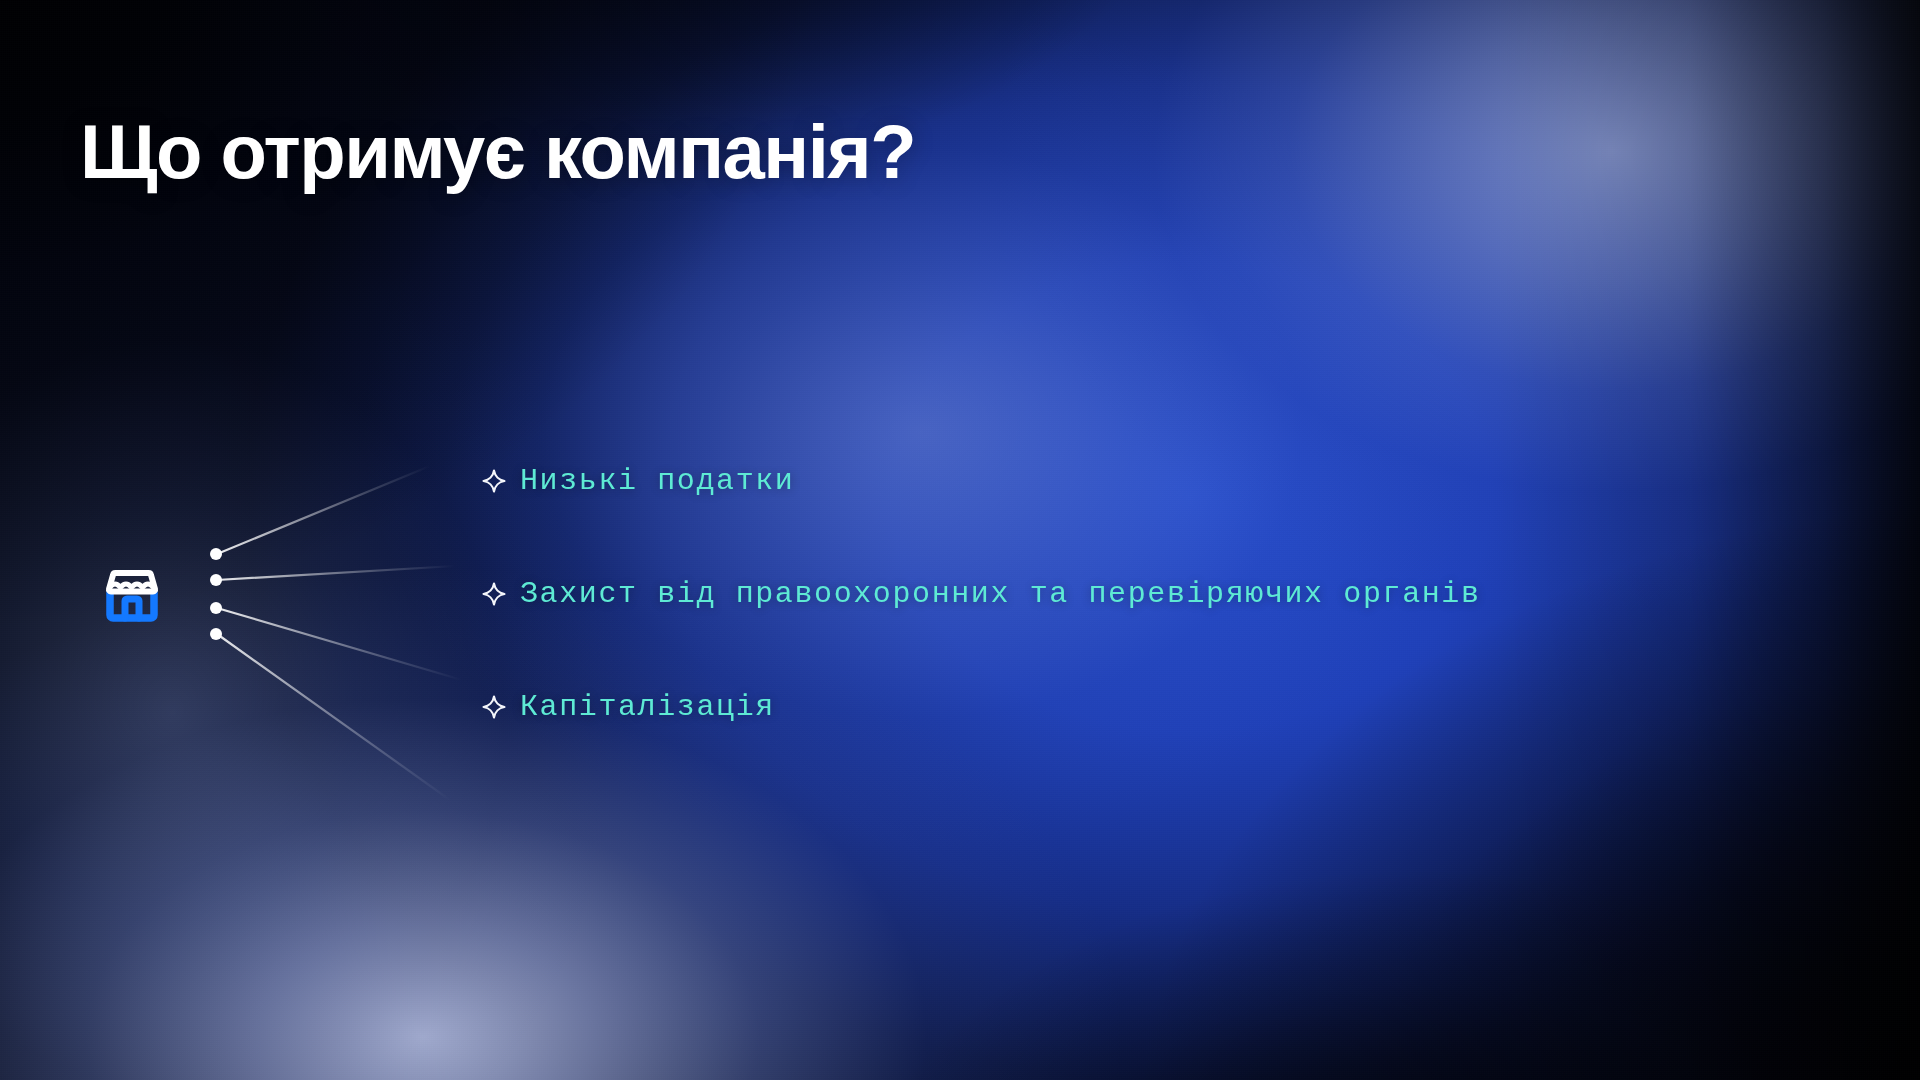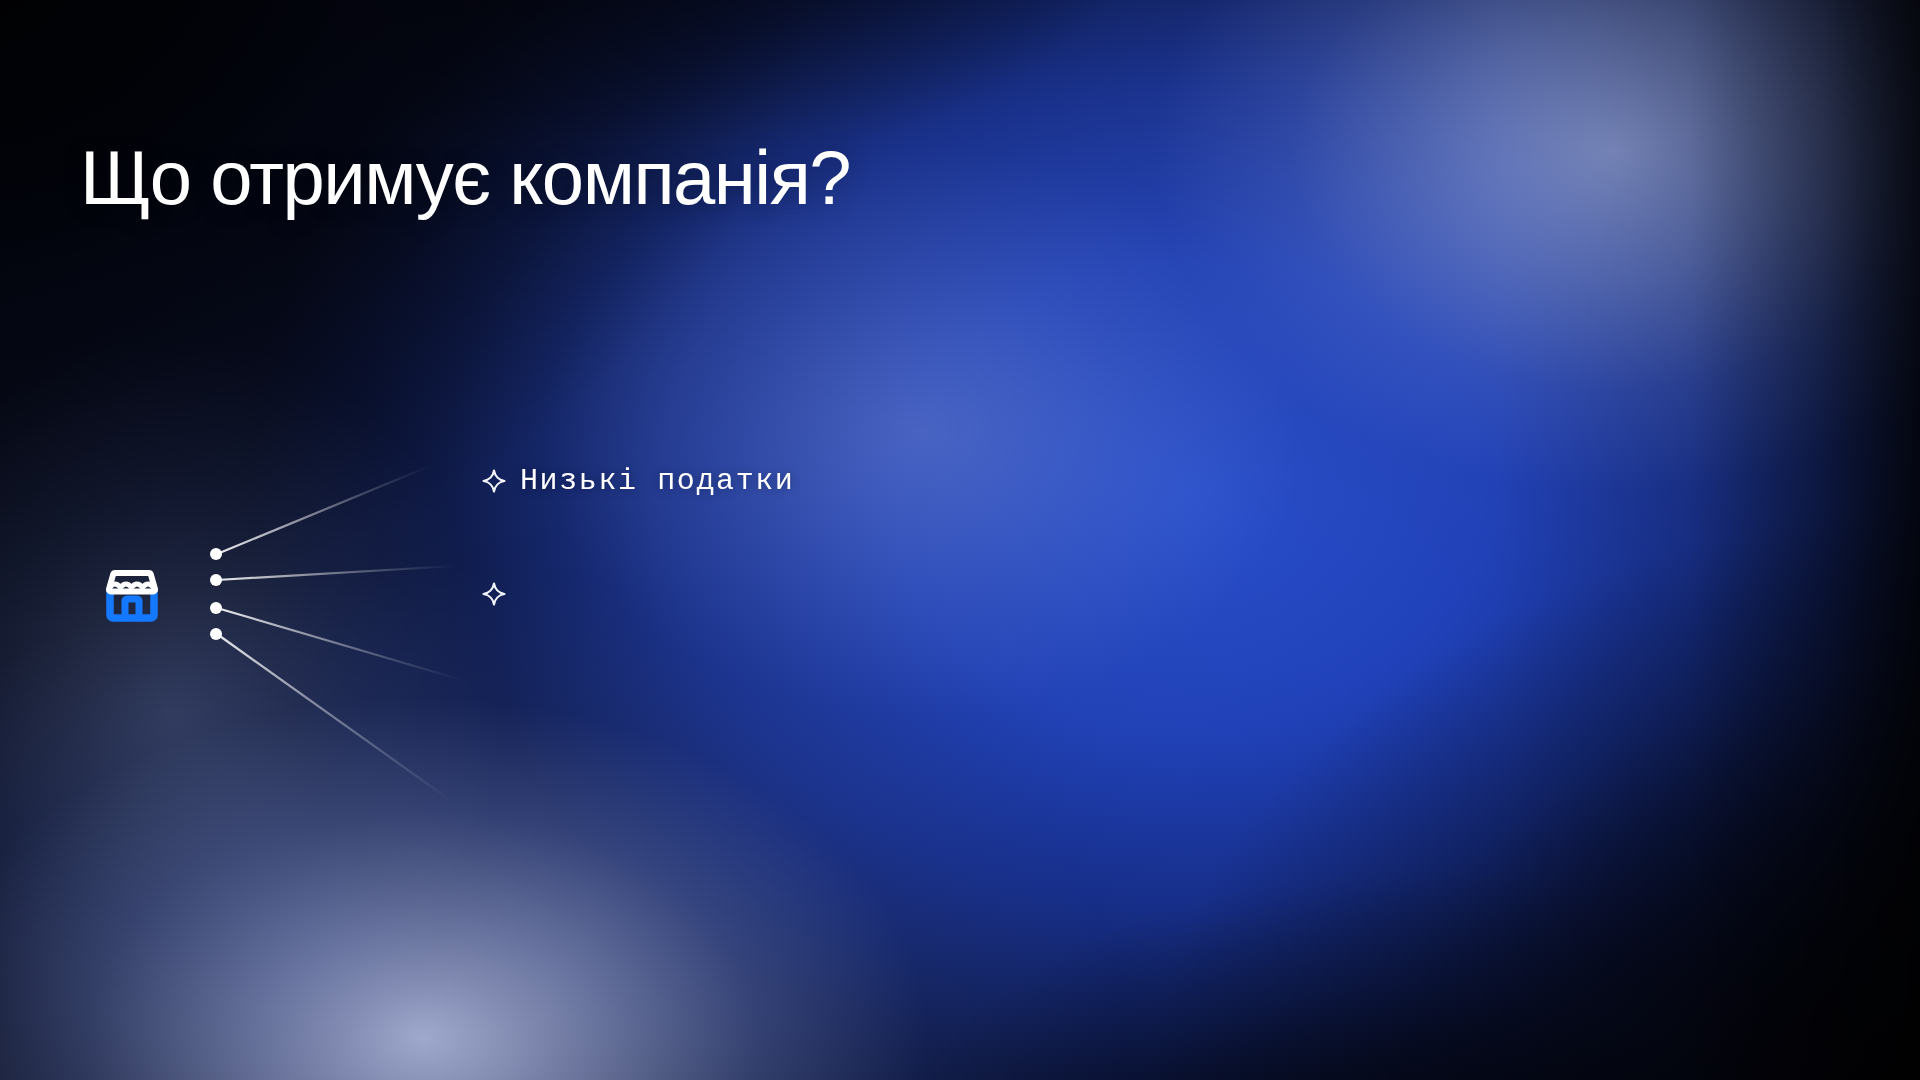--- a/index.html
+++ b/index.html
@@ -134,24 +134,24 @@
   .bg-grain {
     opacity:0.16;
     background-image:
       repeating-linear-gradient(0deg,  rgba(255,255,255,0.035) 0 1px, rgba(0,0,0,0.035) 1px 2px),
       repeating-linear-gradient(90deg, rgba(255,255,255,0.030) 0 1px, rgba(0,0,0,0.030) 1px 2px);
   }
 
   
   #page-title {
     position:absolute;
-    left:80px; top:138px;
+    left:80px; top:112px;
     font-family: "Liberation Sans", sans-serif;
     font-size:76px;
-    font-weight:400;
+    font-weight:700;
     letter-spacing:-1.5px;
     color:#ffffff;
     line-height:1.05;
     white-space:nowrap;
     text-shadow:0 2px 22px rgba(0,0,0,0.30);
     text-align:right;
   }
 
   
   #shop-icon {
@@ -185,21 +185,21 @@
     flex:0 0 38px;
     display:flex;
     align-items:center;
     justify-content:flex-start;
   }
   .bullet-text {
     font-family: "Liberation Mono", "DejaVu Sans Mono", monospace;
     font-size:30px;
     font-weight:400;
     letter-spacing:1.6px;
-    color:#ffffff;
+    color:#5eead4;
     text-shadow:0 1px 10px rgba(0,0,0,0.32);
   }
 </style>
 </head>
 <body>
 
 <div id="slide">
 
   <div class="bg-layer bg-base"></div>
   <div class="bg-layer bg-blue-core"></div>
@@ -277,26 +277,36 @@
     <div class="bullet-row">
       <span class="bullet-mark">
         <svg width="24" height="24" viewBox="0 0 24 24" aria-hidden="true">
           <path d="M12 1.5 C12.9 7.0 17.0 11.1 22.5 12 C17.0 12.9 12.9 17.0 12 22.5
                    C11.1 17.0 7.0 12.9 1.5 12 C7.0 11.1 11.1 7.0 12 1.5 Z" fill="none" stroke="#f4f6fb" stroke-width="2.1" stroke-linejoin="round"></path>
         </svg>
       </span>
       <span class="bullet-text">Низькі податки</span>
     </div>
 
-
     <div class="bullet-row">
       <span class="bullet-mark">
         <svg width="24" height="24" viewBox="0 0 24 24" aria-hidden="true">
           <path d="M12 1.5 C12.9 7.0 17.0 11.1 22.5 12 C17.0 12.9 12.9 17.0 12 22.5
                    C11.1 17.0 7.0 12.9 1.5 12 C7.0 11.1 11.1 7.0 12 1.5 Z" fill="none" stroke="#f4f6fb" stroke-width="2.1" stroke-linejoin="round"></path>
         </svg>
       </span>
+      <span class="bullet-text">Захист від правоохоронних та перевіряючих органів</span>
     </div>
 
+    <div class="bullet-row">
+      <span class="bullet-mark">
+        <svg width="24" height="24" viewBox="0 0 24 24" aria-hidden="true">
+          <path d="M12 1.5 C12.9 7.0 17.0 11.1 22.5 12 C17.0 12.9 12.9 17.0 12 22.5
+                   C11.1 17.0 7.0 12.9 1.5 12 C7.0 11.1 11.1 7.0 12 1.5 Z" fill="none" stroke="#f4f6fb" stroke-width="2.1" stroke-linejoin="round"></path>
+        </svg>
+      </span>
+      <span class="bullet-text">Капіталізація</span>
+    </div>
+
 
   </div>
 
 </div>
 
 </body></html>

